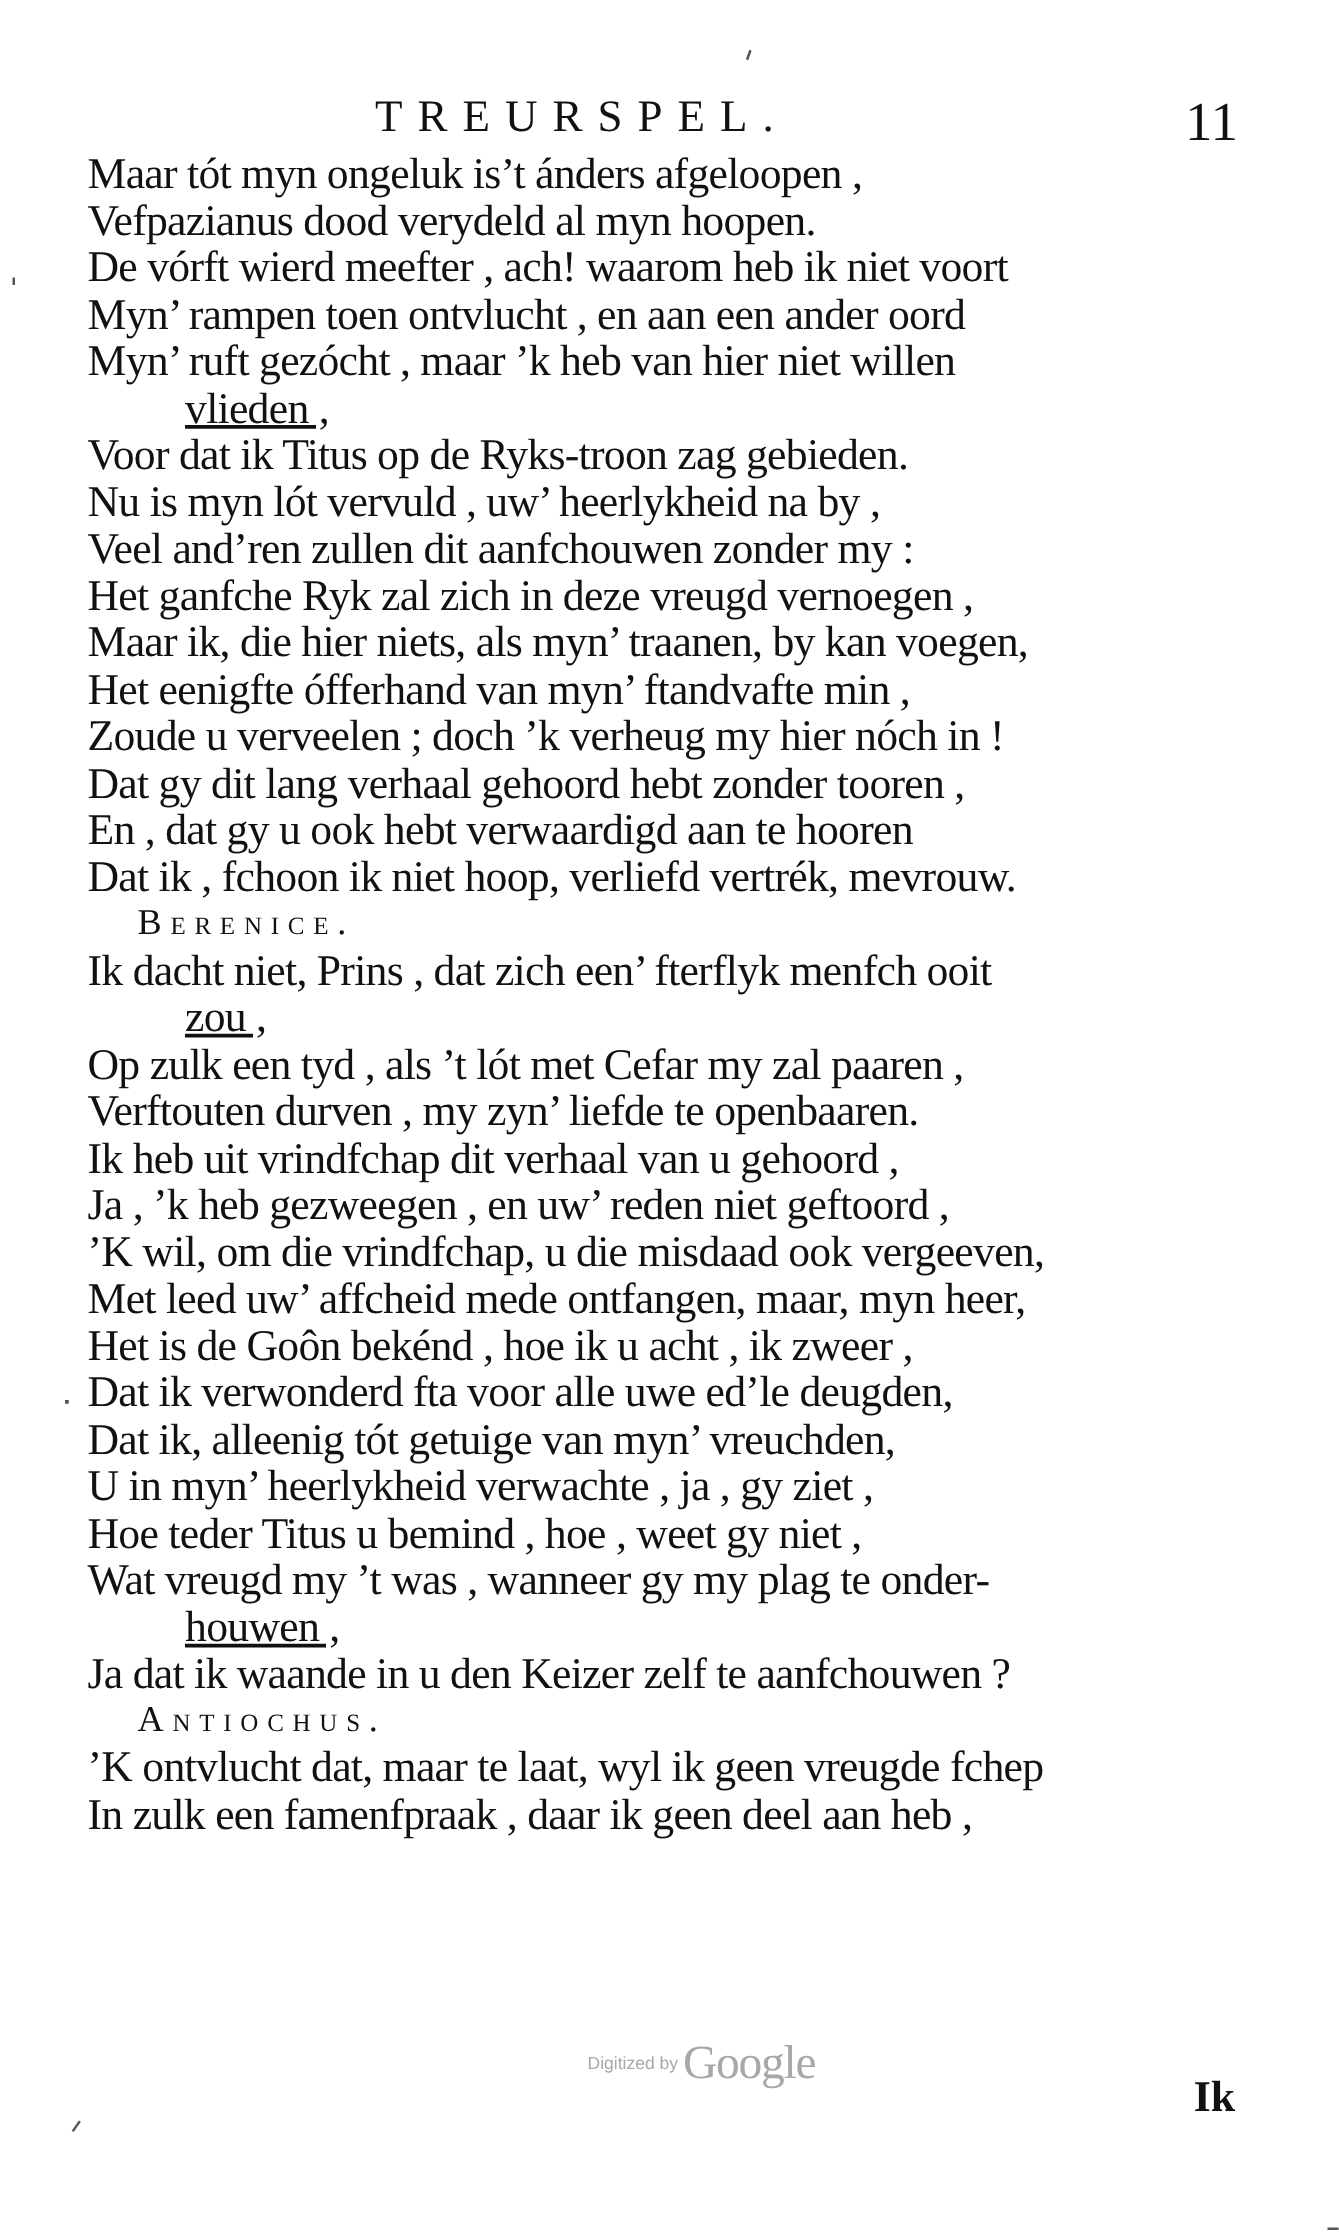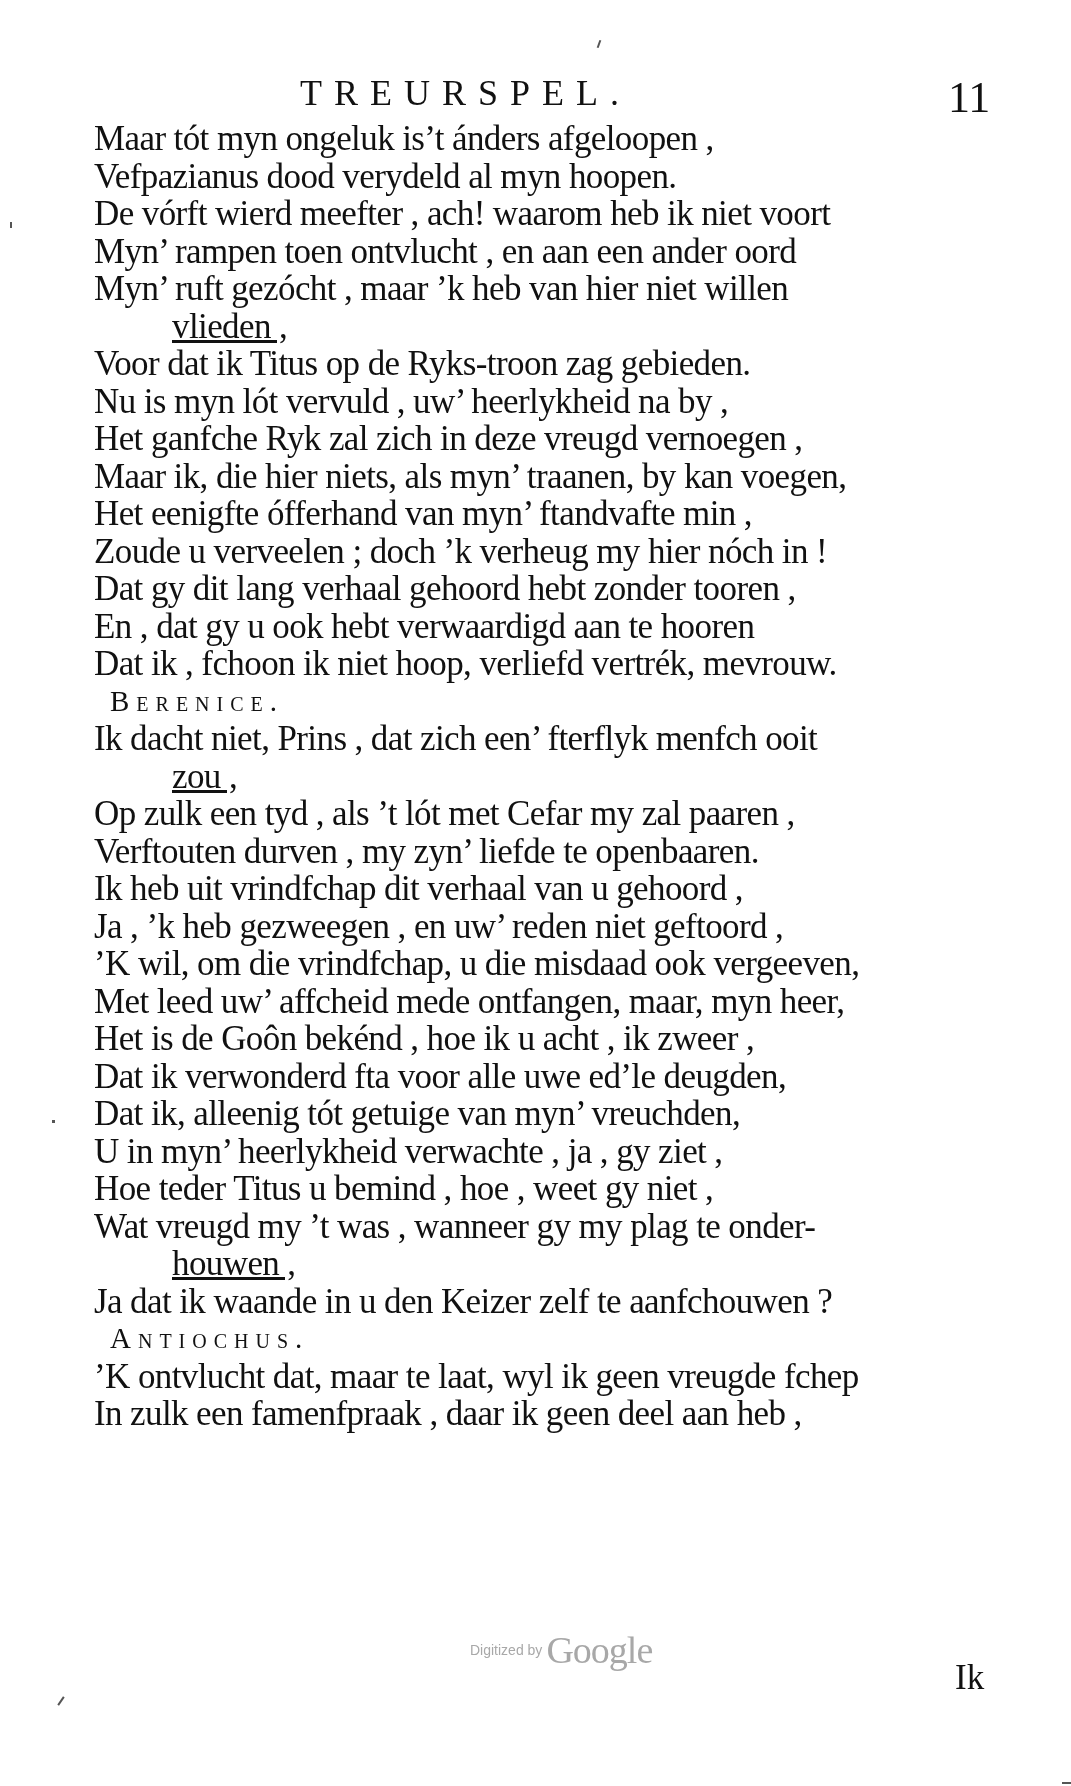--- a/index.html
+++ b/index.html
@@ -49,41 +49,40 @@
       top: 120px;
       left: 70px;
       width: 940px;
     }
     .line {
       font-size: 35px;
       line-height: 37.5px;
       height: 37.5px;
       white-space: nowrap;
       letter-spacing: -0.6px;
-      margin-left: 24px;
     }
     .line.cont {
       padding-left: 78px;
       text-decoration: underline;
     }
     .speaker {
       font-size: 29px;
       line-height: 37.5px;
       height: 37.5px;
       text-align: left;
       letter-spacing: 7px;
       font-variant: small-caps;
       padding-left: 40px;
     }
     .catchword {
       position: absolute;
       left: 955px;
       top: 1658px;
       font-size: 35px;
-      font-weight: normal;
+      font-weight: bold;
     }
     .watermark {
       position: absolute;
       left: 470px;
       top: 1628px;
       color: #a8a8a8;
       white-space: nowrap;
     }
     .watermark .small {
       font-family: "Liberation Sans", "DejaVu Sans", sans-serif;
@@ -115,20 +114,21 @@
 
   <div class="text-block" id="text-block">
       <div class="line">Maar tót myn ongeluk is’t ánders afgeloopen ,</div>
       <div class="line">Vefpazianus dood verydeld al myn hoopen.</div>
       <div class="line">De vórft wierd meefter ,  ach! waarom heb ik niet voort</div>
       <div class="line">Myn’ rampen toen ontvlucht ,  en aan een ander oord</div>
       <div class="line">Myn’ ruft gezócht ,  maar ’k heb van hier niet willen</div>
       <div class="line cont">vlieden ,</div>
       <div class="line">Voor dat ik Titus op de Ryks-troon zag gebieden.</div>
       <div class="line">Nu is myn lót vervuld ,  uw’ heerlykheid na by ,</div>
+      <div class="line">Veel and’ren zullen dit aanfchouwen zonder my :</div>
       <div class="line">Het ganfche Ryk zal zich in deze vreugd vernoegen ,</div>
       <div class="line">Maar ik, die hier niets, als myn’ traanen, by kan voegen,</div>
       <div class="line">Het eenigfte ófferhand van myn’ ftandvafte min ,</div>
       <div class="line">Zoude u verveelen ;  doch ’k verheug my hier nóch in !</div>
       <div class="line">Dat gy dit lang verhaal gehoord hebt zonder tooren ,</div>
       <div class="line">En ,  dat gy u ook hebt verwaardigd aan te hooren</div>
       <div class="line">Dat ik , fchoon ik niet hoop, verliefd vertrék, mevrouw.</div>
       <div class="speaker">Berenice.</div>
       <div class="line">Ik dacht niet,  Prins ,  dat zich een’ fterflyk menfch ooit</div>
       <div class="line cont">zou ,</div>

